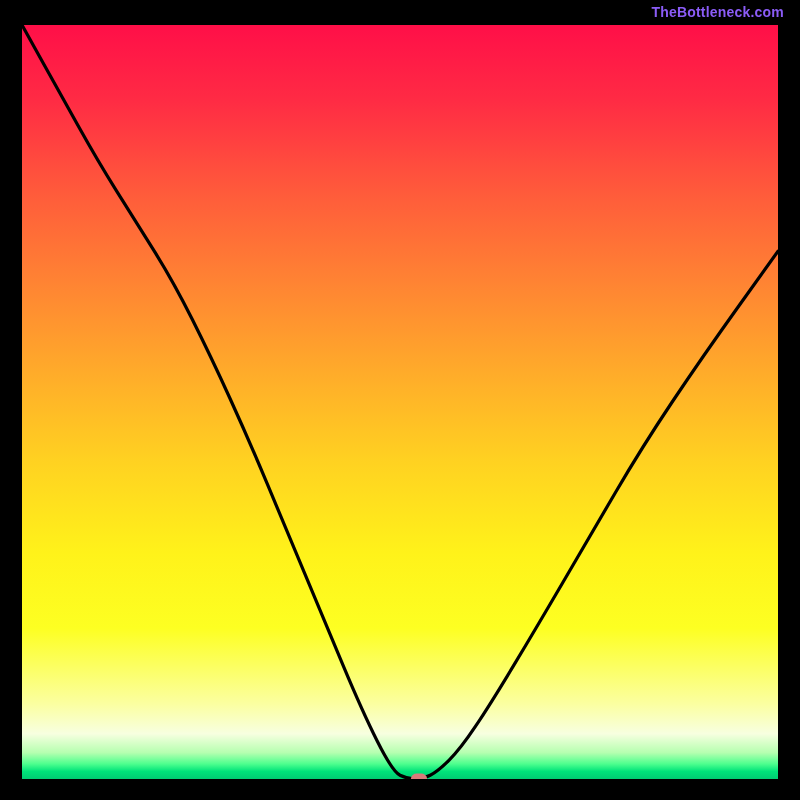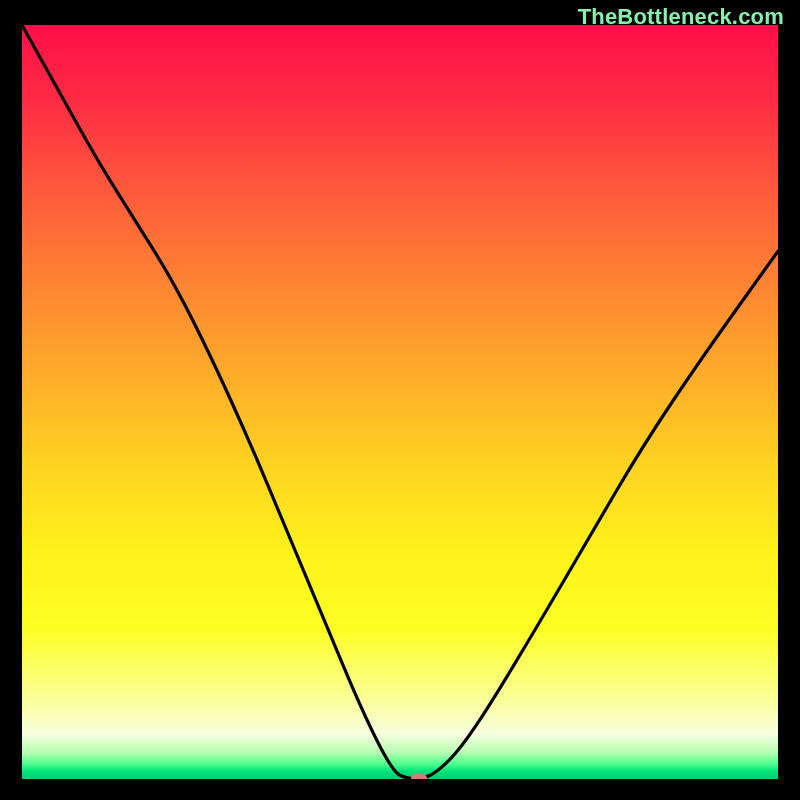--- a/index.html
+++ b/index.html
@@ -14,22 +14,22 @@
   .frame {
     position: relative;
     width: 800px;
     height: 800px;
     background: #000;
   }
   .watermark {
     position: absolute;
     top: 4px;
     right: 16px;
-    color: #86efac;
-    font-size: 22px;
+    color: #8b5cf6;
+    font-size: 14px;
     font-weight: 600;
     letter-spacing: 0.2px;
     z-index: 10;
   }
   .plot {
     position: absolute;
     left: 22px;
     top: 25px;
     width: 756px;
     height: 754px;

